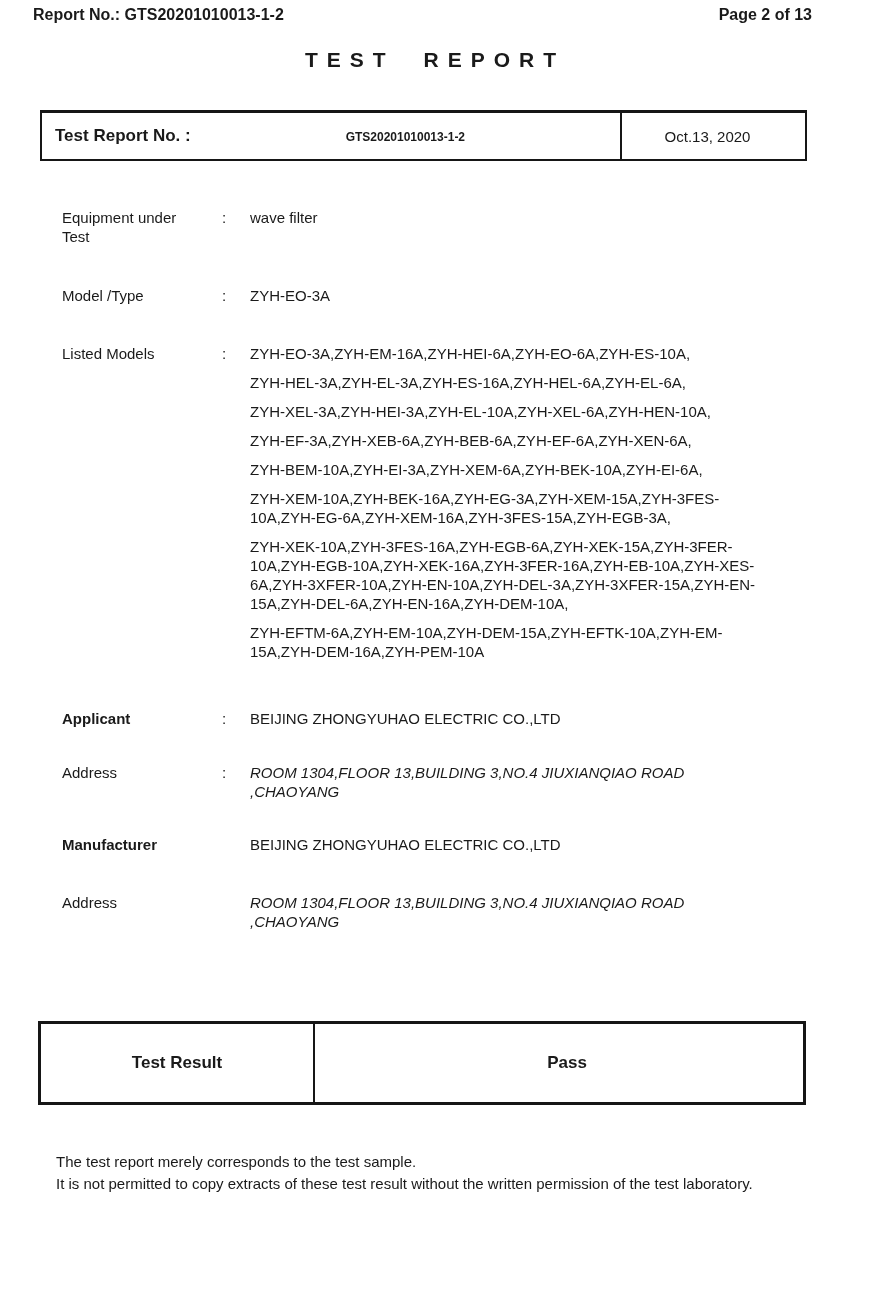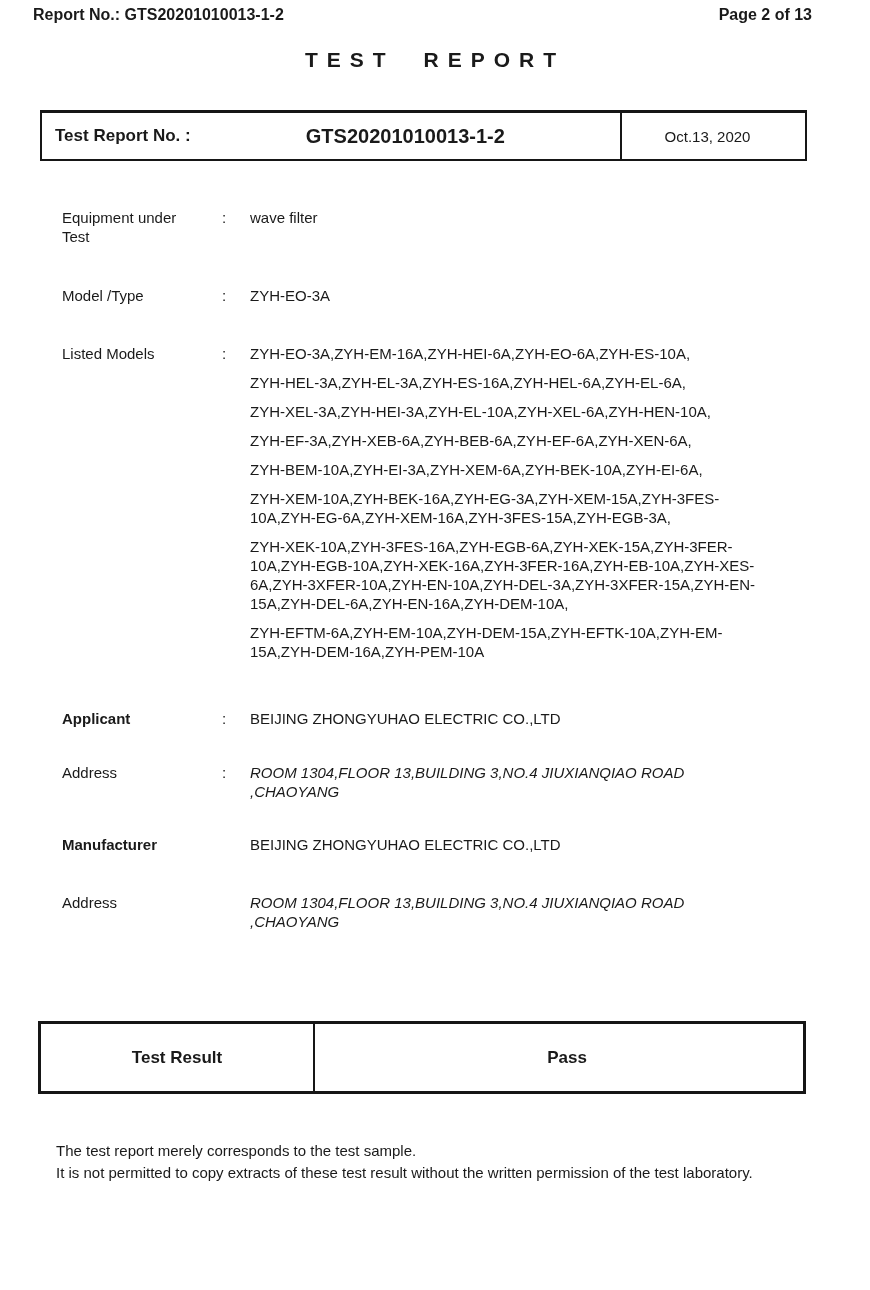--- a/index.html
+++ b/index.html
@@ -13,41 +13,41 @@
   
   .title{text-align:center;font-size:21px;font-weight:bold;letter-spacing:9px;
     word-spacing:14px;margin:24px 0 0 0;}
   
   .head-table{margin:38px 0 0 40px;width:767px;height:51px;box-sizing:border-box;
     border:2px solid #161616;border-top-width:3px;display:flex;}
   .ht-left{width:580px;box-sizing:border-box;border-right:2px solid #161616;
     display:flex;align-items:center;padding-left:13px;}
   .ht-label{font-weight:bold;font-size:17px;white-space:nowrap;}
   .ht-num-wrap{flex:1;text-align:center;}
-  .ht-num{font-weight:bold;font-size:20px;}
+  .ht-num{font-weight:bold;font-size:12px;}
   .ht-right{flex:1;display:flex;flex-direction:row;font-size:15px;}
   .ht-date{flex:1;display:flex;align-items:center;justify-content:center;}
   .ht-sep{height:1px;background:#a9a9a9;margin:0 6px;}
   .ht-caption{flex:1;display:flex;align-items:center;justify-content:center;}
   
   .info{padding-left:62px;font-size:15px;line-height:19px;}
   .irow{display:flex;align-items:flex-start;}
   .ilabel{flex:0 0 160px;}
   .ilabel span{display:inline-block;max-width:130px;}
   .icolon{flex:0 0 28px;}
   .ivalue{width:540px;}
   .ivalue p{margin:0 0 10px 0;}
   .ivalue p:last-child{margin-bottom:0;}
   .bold .ilabel{font-weight:bold;}
   .models .ivalue{width:515px;}
   .narrow .ivalue{width:470px;font-style:italic;}
   .r1{margin-top:47px}.r2{margin-top:40px}.r3{margin-top:39px}
   .r4{margin-top:48px}.r5{margin-top:35px}.r6{margin-top:34px}.r7{margin-top:39px}
   
-  .result-table{margin:90px 0 0 38px;width:768px;height:73px;box-sizing:border-box;
+  .result-table{margin:90px 0 0 38px;width:768px;height:84px;box-sizing:border-box;
     border:3px solid #161616;display:flex;font-weight:bold;font-size:17px;}
   .rt-left{width:274px;box-sizing:border-box;border-right:2px solid #161616;
     display:flex;align-items:center;justify-content:center;}
   .rt-right{flex:1;display:flex;align-items:center;justify-content:center;padding-left:16px;}
   
   .notes{margin:46px 38px 0 56px;font-size:15px;line-height:22px;}
   .notes p{margin:0;}
   .notes .justify{text-align:justify;width:774px;}
 </style>
 </head>

